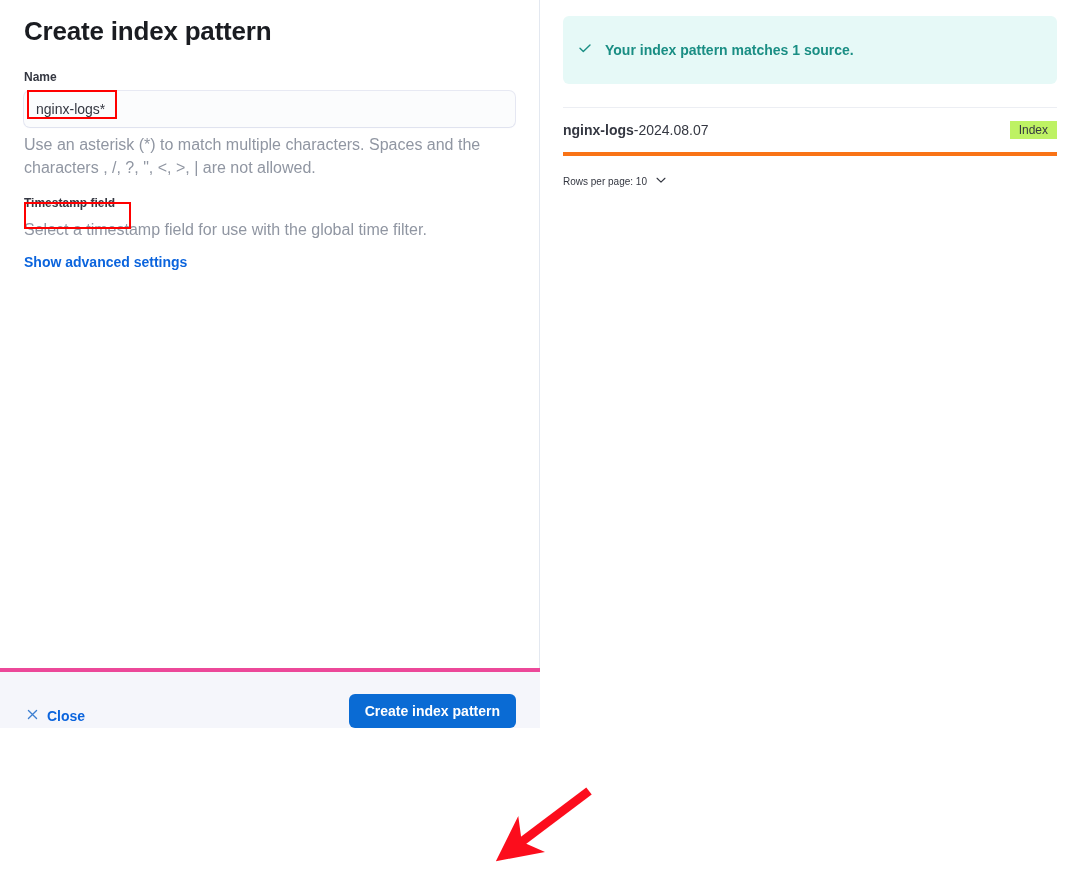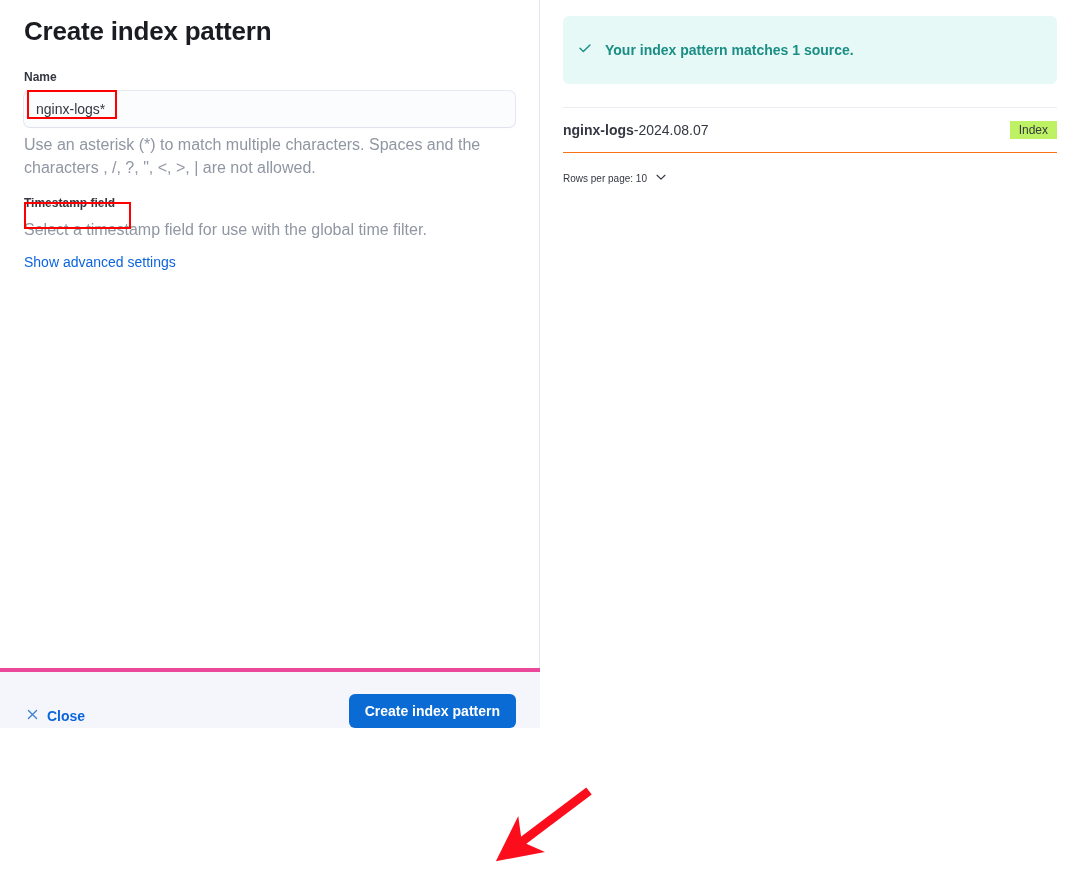--- a/index.html
+++ b/index.html
@@ -94,21 +94,21 @@
     font-size: 16px;
     line-height: 1.45;
     color: #9096a2;
     margin-top: 6px;
     max-width: 492px;
   }
 
   .link {
     color: #0b64dd;
     font-size: 14px;
-    font-weight: 400;
+    font-weight: 700;
     text-decoration: none;
     cursor: pointer;
     display: inline-block;
   }
 
   .spacer-22 { height: 16px; }
   .spacer-adv { height: 12px; }
 
   
   .annot-box {
@@ -187,21 +187,21 @@
     font-weight: 600;
     line-height: 1.2;
   }
 
   .result-table {
     width: 100%;
     border-collapse: collapse;
   }
   .result-table tr {
     border-top: 1px solid #eceef3;
-    border-bottom: 1px solid #f97316;
+    border-bottom: 4px solid #f97316;
   }
   .result-table td {
     padding: 13px 0;
     font-size: 14px;
     color: #343741;
     vertical-align: middle;
   }
   .td-name { text-align: left; }
   .td-badge { text-align: right; width: 120px; }
 

